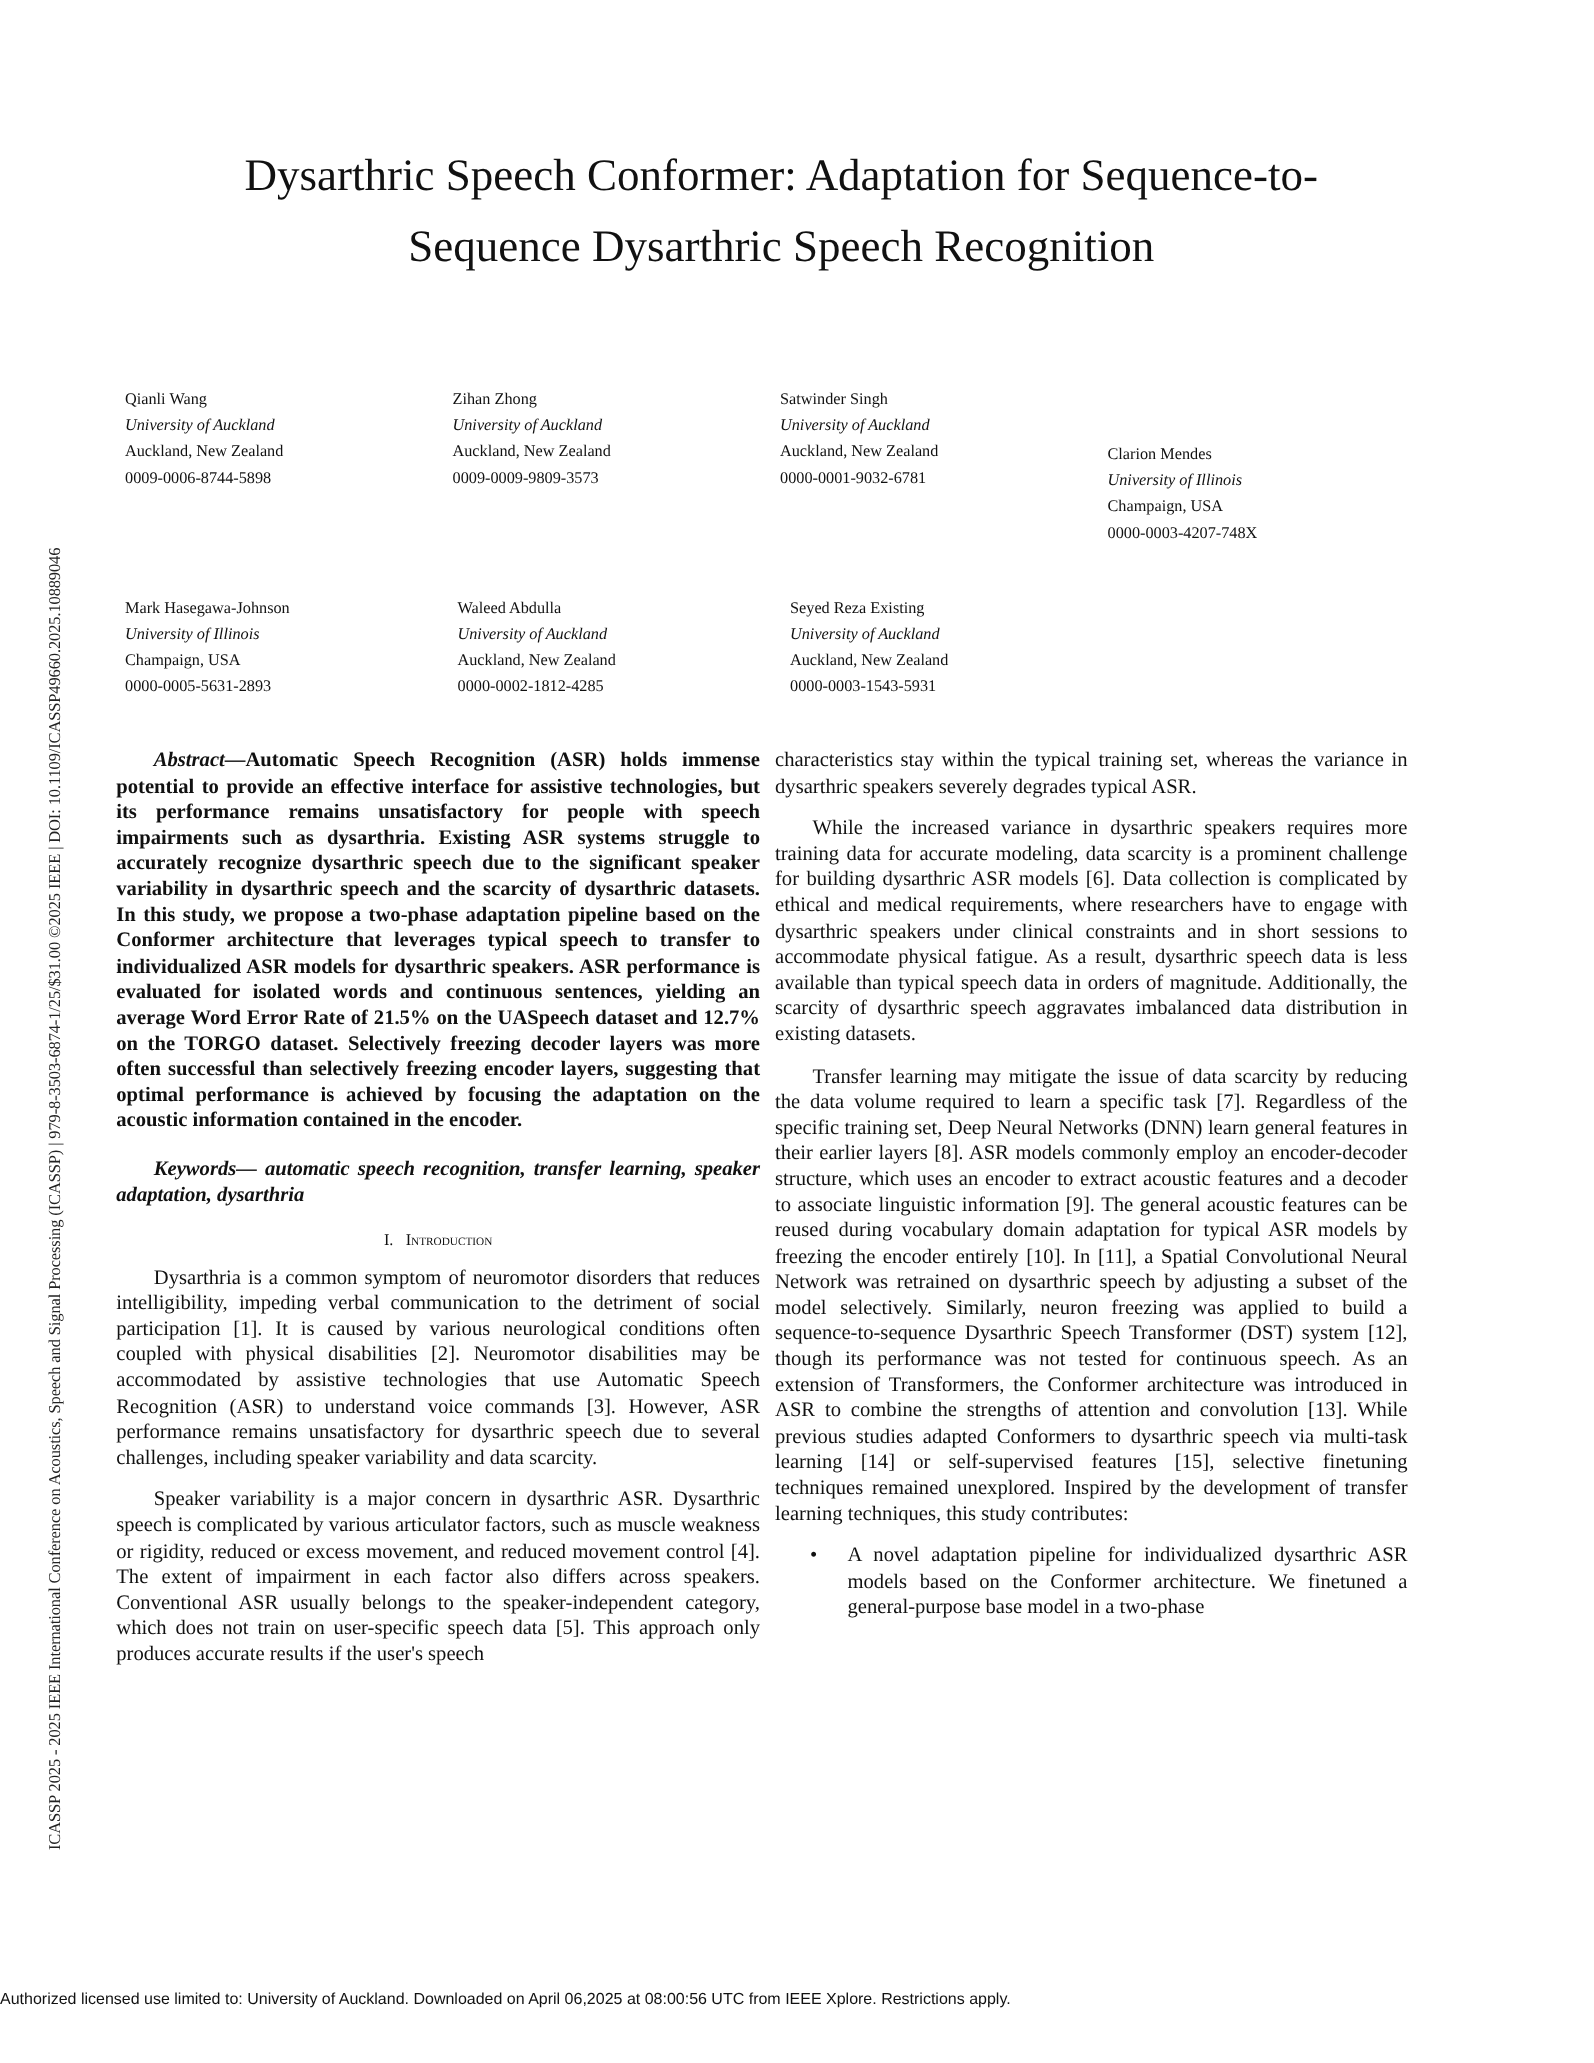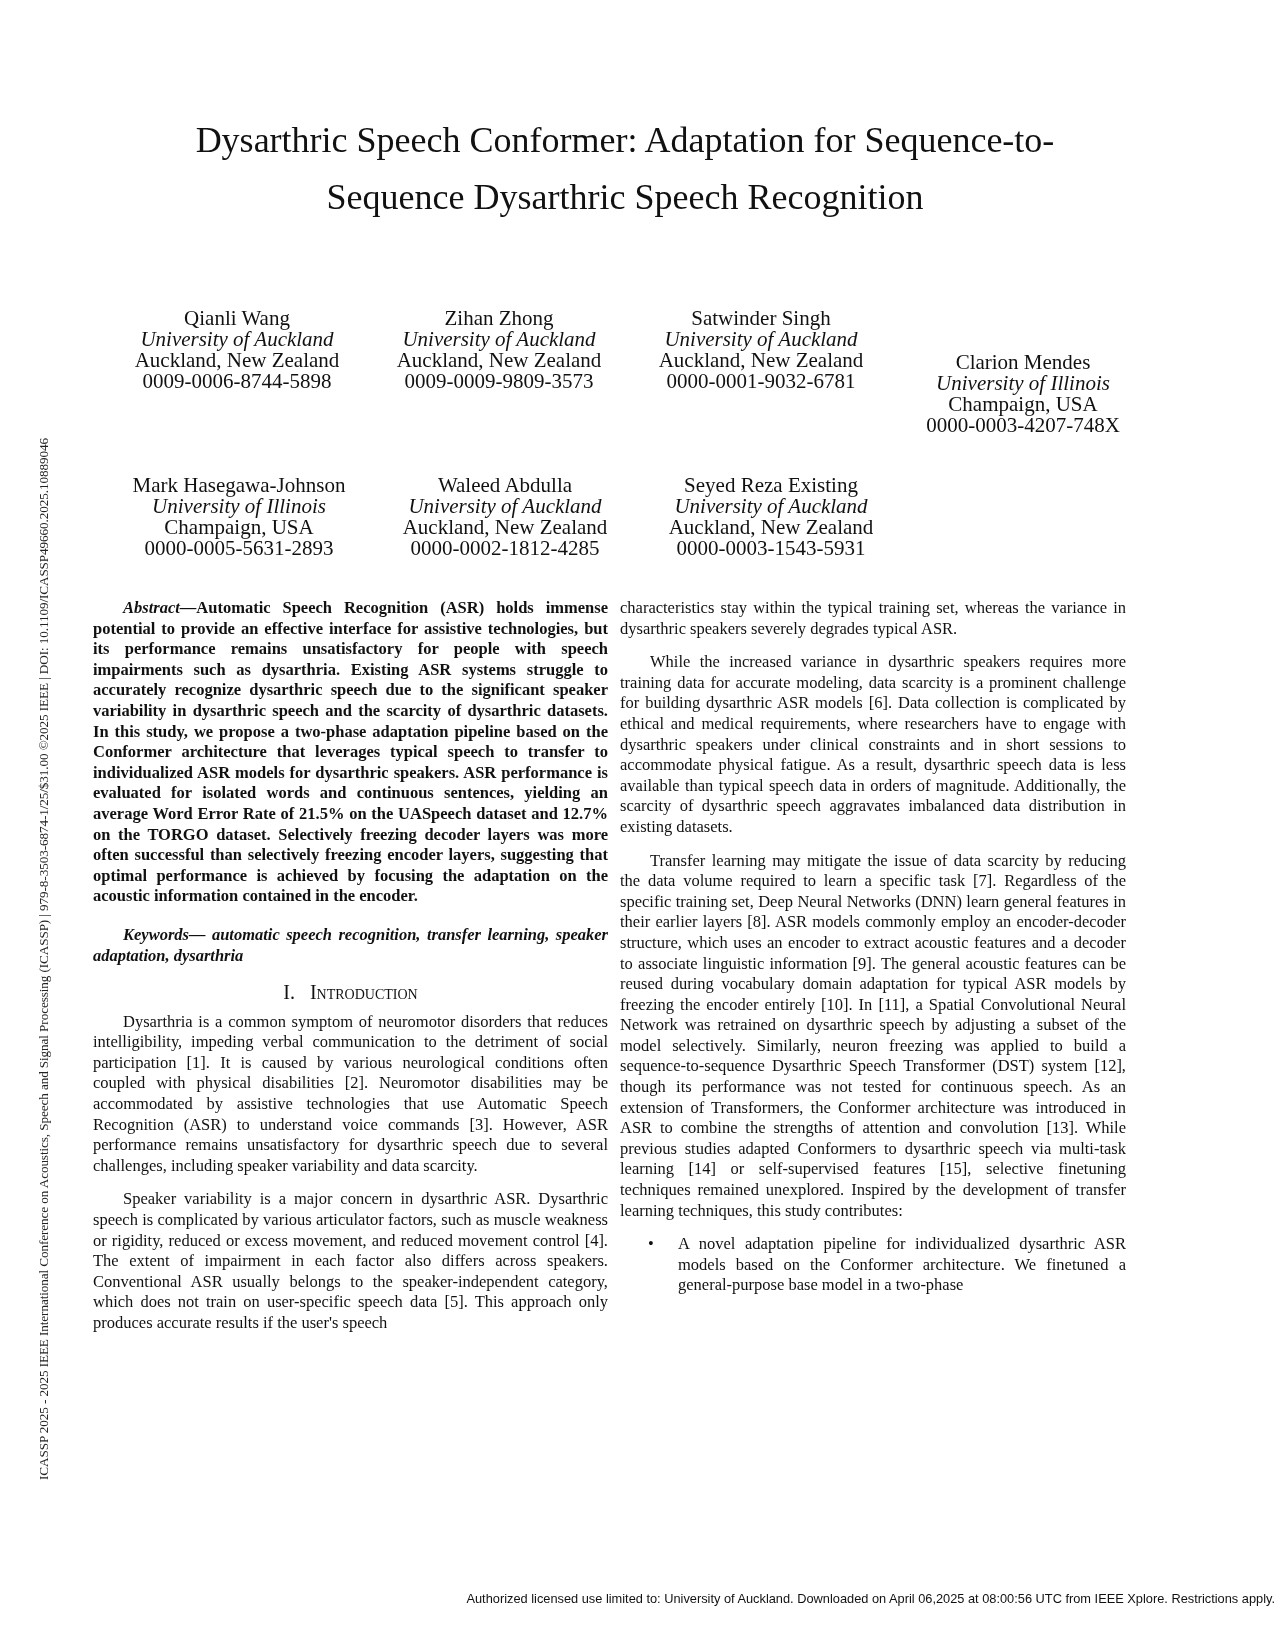--- a/index.html
+++ b/index.html
@@ -8,38 +8,38 @@
     position: absolute; left: 36px; top: 1480px;
     transform-origin: 0 0; transform: rotate(-90deg);
     white-space: nowrap; font-size: 13.2px; letter-spacing: -0.1px; color: #222;
   }
   .title {
     position: absolute; left: 150px; top: 112px; width: 950px;
     text-align: center; font-size: 36px; line-height: 57px; color: #111;
   }
   .authors { position: absolute; left: 100px; top: 308px; width: 1060px; }
   .author-row { display: flex; margin-bottom: 39px; }
-  .author { width: 278px; text-align: center; font-size: 21px; line-height: 21px; }
+  .author { width: 278px; font-size: 13px; line-height: 21px; }
   .author .aff { font-style: italic; }
   .col { position: absolute; top: 598px; width: 515px; font-size: 16.5px; line-height: 20.6px; text-align: justify; }
   .col-left { left: 93px; }
   .col-right { left: 620px; width: 506px; }
   p { margin: 0 0 13px 0; text-indent: 30px; }
   p.no-indent { text-indent: 0; }
   .abstract { font-weight: bold; }
   .abstract .lead { font-style: italic; }
   .keywords { font-weight: bold; font-style: italic; }
-  .section-heading { text-align: center; font-size: 20px; margin: 16px 0 9px 0; text-indent: 0; }
+  .section-heading { text-align: center; font-size: 13px; margin: 16px 0 9px 0; text-indent: 0; }
   .section-heading .sc { font-variant: small-caps; }
   .bullet-list { list-style: none; margin: 8px 0 0 0; padding: 0 0 0 58px; }
   .bullet-list li { position: relative; }
   .bullet-list li .dot { position: absolute; left: -30px; top: 0; }
   .footer {
     position: absolute; left: 0; width: 1275px; top: 1591px;
-    text-align: right; font-family: "Liberation Sans", sans-serif; font-size: 12.8px; color: #111;
+    text-align: left; font-family: "Liberation Sans", sans-serif; font-size: 12.8px; color: #111;
   }
 </style>
 </head>
 <body>
 
 <div class="side-note">ICASSP 2025 - 2025 IEEE International Conference on Acoustics, Speech and Signal Processing (ICASSP) | 979-8-3503-6874-1/25/$31.00 ©2025 IEEE | DOI: 10.1109/ICASSP49660.2025.10889046</div>
 
 <h1 class="title" style="margin:0;font-weight:normal;">Dysarthric Speech Conformer: Adaptation for Sequence-to-Sequence Dysarthric Speech Recognition</h1>
 
 <div class="authors">

